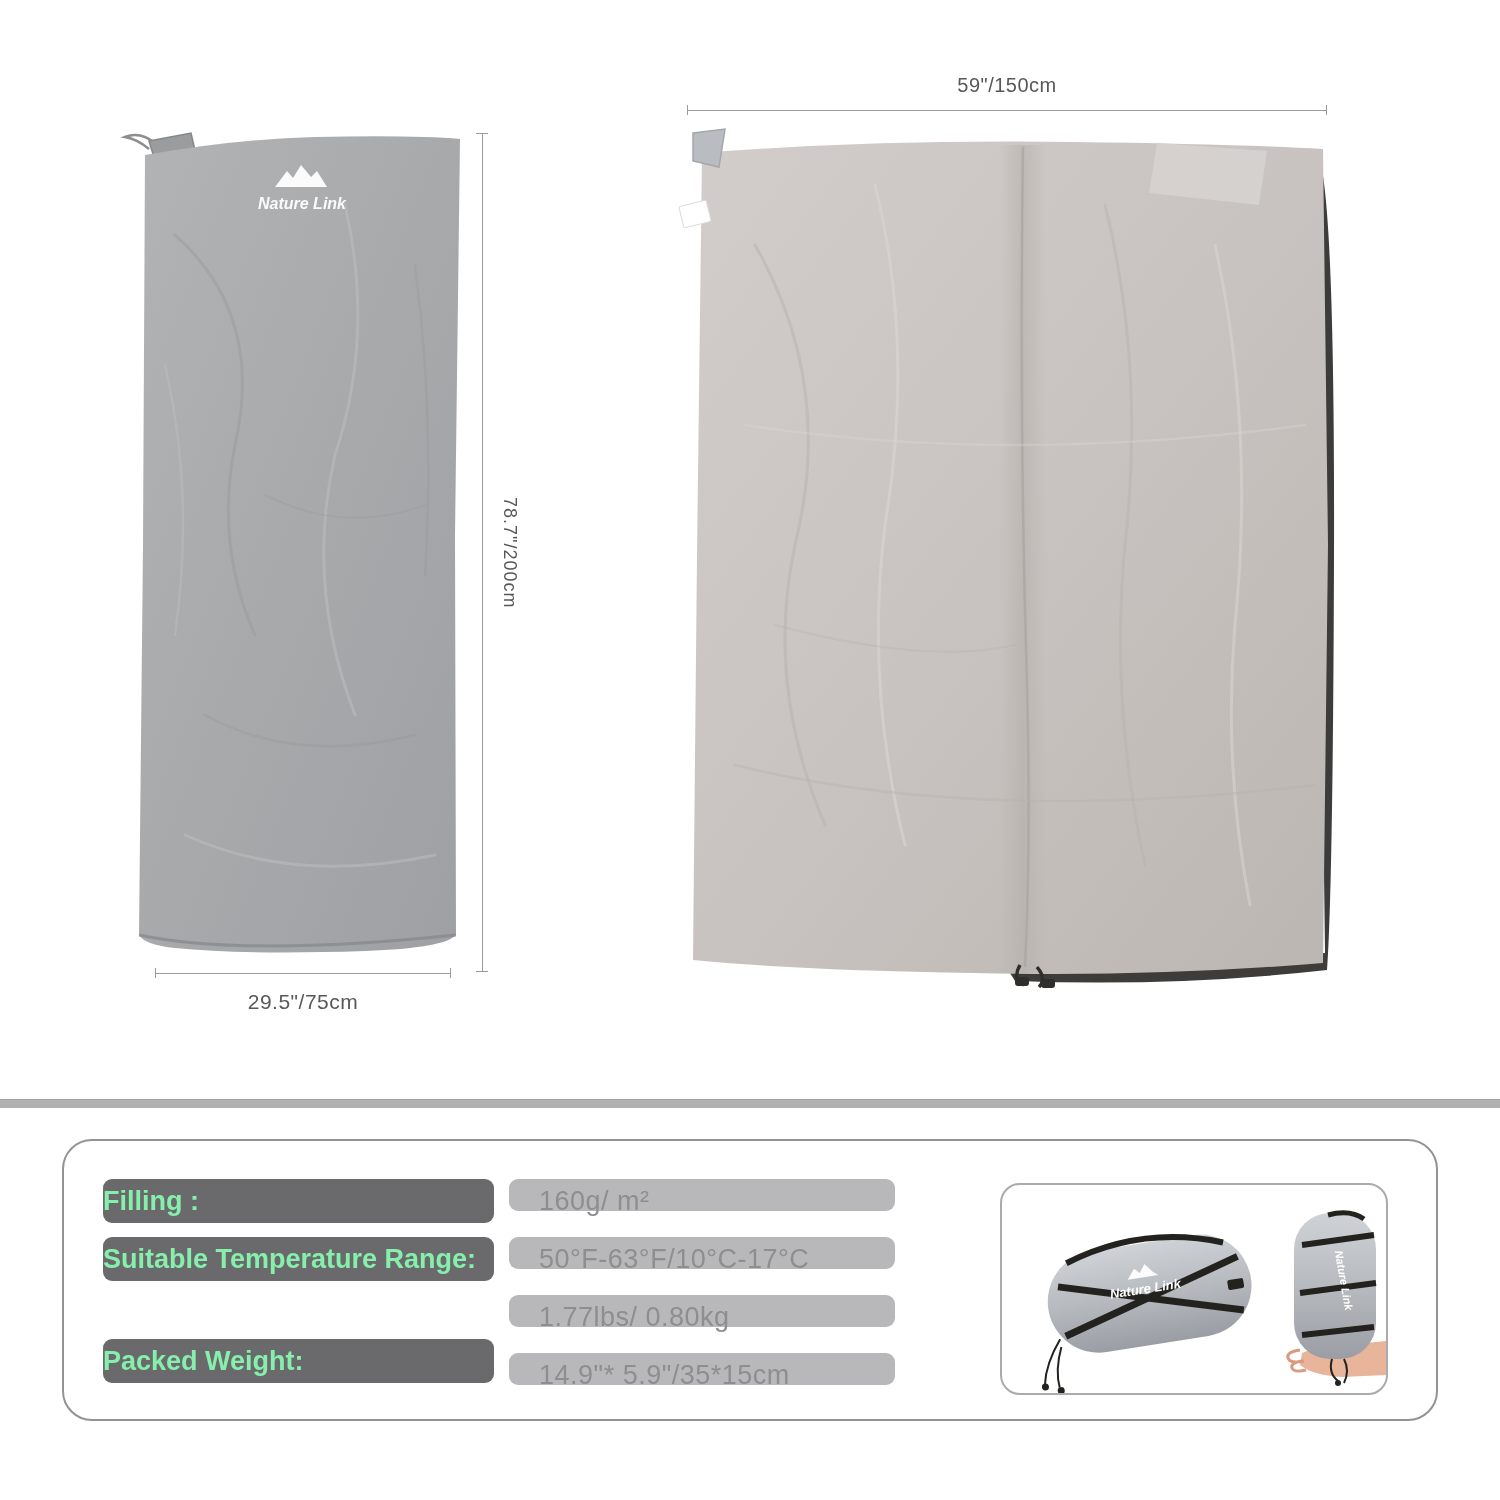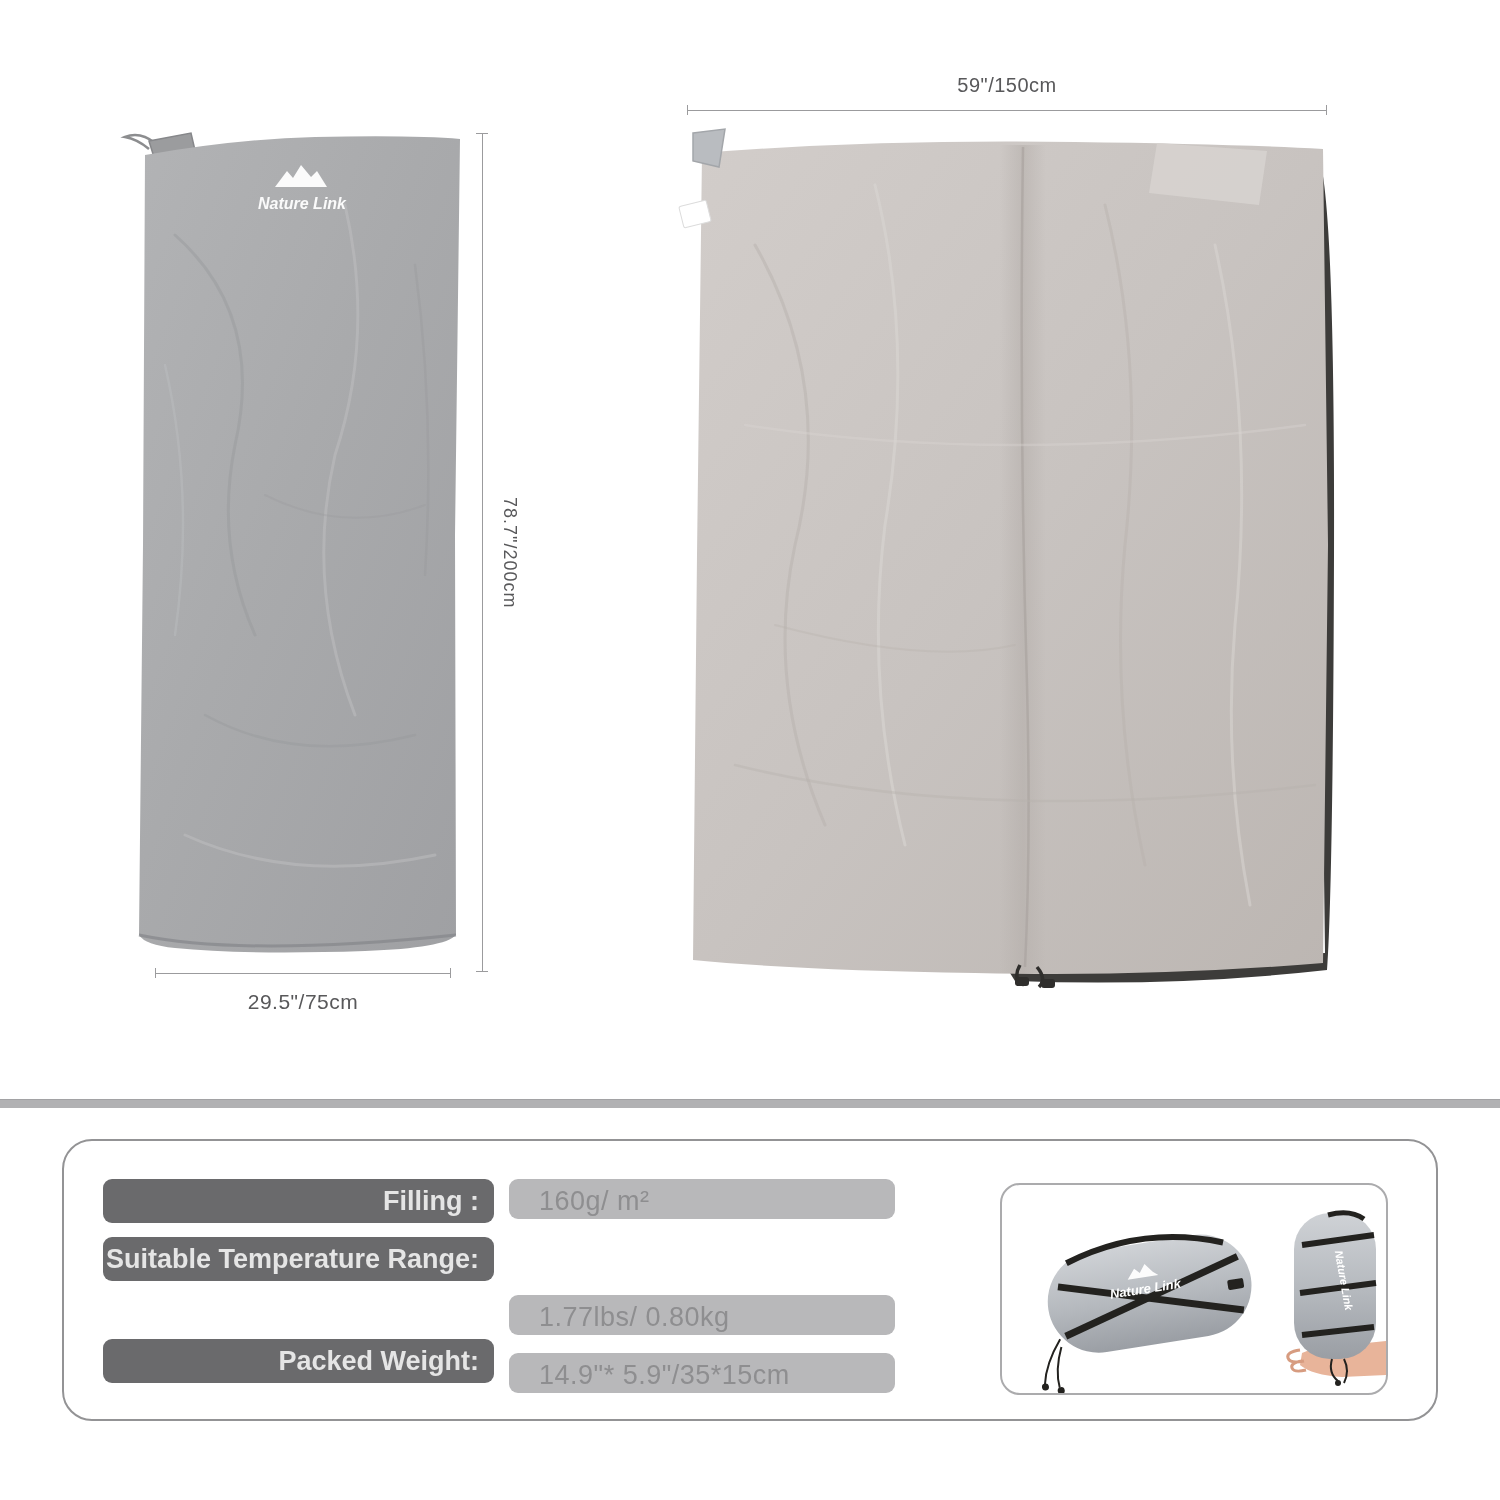--- a/index.html
+++ b/index.html
@@ -28,25 +28,25 @@
   
   .divider-band{left:0;top:1099px;width:1500px;height:8px;background:#b1b1b3;border-top:1px solid #a2a2a4;}
 
   
   .spec-panel{
     left:62px;top:1139px;width:1376px;height:282px;
     background:#ffffff;border:2px solid #939395;border-radius:30px;box-sizing:border-box;
   }
   .spec-label{
     position:absolute;left:39px;width:391px;height:44px;border-radius:9px;
-    color:#e5e5e5;font-weight:bold;font-size:27px;line-height:44px;
-    text-align:right;padding-right:15px;box-sizing:border-box;
+    color:#86efac;font-weight:bold;font-size:27px;line-height:44px;
+    padding-right:15px;box-sizing:border-box;
   }
   .spec-value{
-    position:absolute;left:445px;width:386px;height:40px;border-radius:9px;
+    position:absolute;left:445px;width:386px;height:32px;border-radius:9px;
     font-size:27px;line-height:44px;text-align:left;padding-left:30px;
     box-sizing:border-box;letter-spacing:.5px;
   }
   .photo-panel{
     position:absolute;left:936px;top:42px;width:388px;height:212px;
     background:#ffffff;border:2px solid #ababad;border-radius:20px;box-sizing:border-box;overflow:hidden;
   }
 </style>
 </head>
 <body>
@@ -166,20 +166,21 @@
 
 
   <div class="abs divider-band"></div>
 
   <div class="abs spec-panel">
 
     <div class="spec-label" style="top:38px;background:#6a6a6c;">Filling :</div>
     <div class="spec-value" style="top:38px;background:#b8b8ba;color:#8e8e90;">160g/ m²</div>
 
     <div class="spec-label" style="top:96px;background:#6a6a6c;">Suitable Temperature Range:</div>
+    <div class="spec-value" style="top:96px;background:#b8b8ba;color:#8e8e90;">50°F-63°F/10°C-17°C</div>
 
     <div class="spec-label" style="top:154px;background:#6a6a6c;margin-top:44px;">Packed Weight:</div>
     <div class="spec-value" style="top:154px;background:#b8b8ba;color:#8e8e90;">1.77lbs/ 0.80kg</div>
 
     <div class="spec-value" style="top:212px;background:#b8b8ba;color:#8e8e90;">14.9"* 5.9"/35*15cm</div>
 
     <div class="photo-panel">
       <svg width="384" height="208" viewBox="0 0 384 208">
         <defs>
           <linearGradient id="pbag" x1="0" y1="0" x2="0" y2="1">

